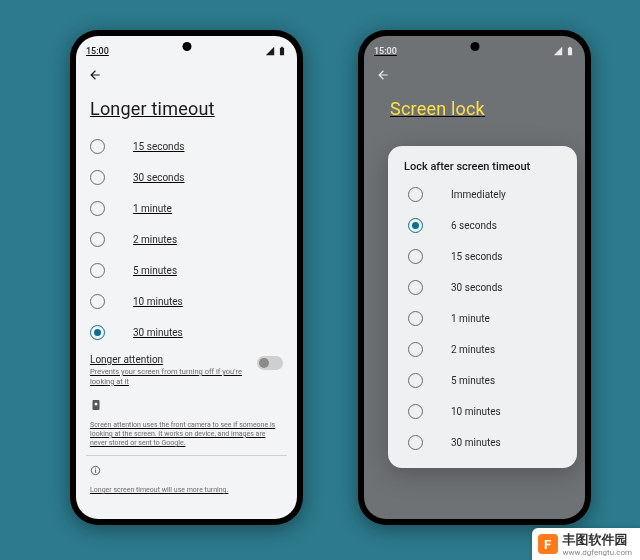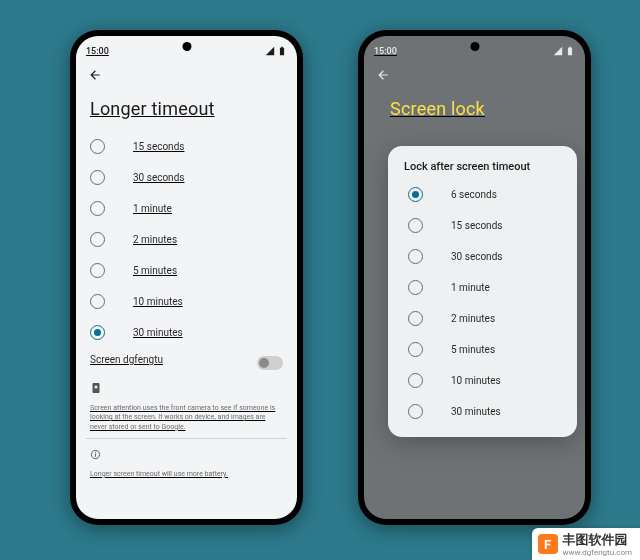--- a/index.html
+++ b/index.html
@@ -159,42 +159,43 @@
       <div class="row">
           <span class="radio sel">
             <span class="dot"></span>
           </span>
           <span class="rlabel">30 minutes</span>
         </div>
     </div>
 
     <div class="switchrow">
       <div>
-        <div class="sec-title">Screen dgfengtu</div>
+        <div class="sec-title">Longer attention</div>
+        <div class="sec-sub">Prevents your screen from turning off if you're looking at it</div>
       </div>
       <div class="switch">
           <div class="knob"></div>
         </div>
     </div>
 
     <div class="iconrow">
       <svg width="12" height="12" viewBox="0 0 24 24">
           <path fill="currentColor" d="M7 2h10a2 2 0 012 2v16a2 2 0 01-2 2H7a2 2 0 01-2-2V4a2 2 0 012-2zm5 5a3 3 0 100 6 3 3 0 000-6z"></path>
         </svg>
     </div>
     <div class="note">Screen attention uses the front camera to see if someone is looking at the screen. It works on device, and images are never stored or sent to Google.</div>
     <div class="divline"></div>
     <div class="iconrow">
       <svg width="11" height="11" viewBox="0 0 24 24">
           <circle cx="12" cy="12" r="9" fill="none" stroke="currentColor" stroke-width="2"></circle>
           <rect x="11" y="10" width="2" height="7" fill="currentColor"></rect>
           <rect x="11" y="6" width="2" height="2" fill="currentColor"></rect>
         </svg>
     </div>
-    <div class="note">Longer screen timeout will use more battery.</div>
+    <div class="note">Longer screen timeout will use more turning.</div>
   </div>
 </div>
 
 <div class="phone right">
   <div class="screen dim">
     <div class="camera"></div>
 
     <div class="statusbar light">
       <span>15:00</span>
       <span class="sig">
@@ -211,20 +212,26 @@
       <svg width="14" height="14" viewBox="0 0 24 24">
           <path fill="currentColor" d="M20 11H7.8l5.6-5.6L12 4l-8 8 8 8 1.4-1.4L7.8 13H20z"></path>
         </svg>
     </div>
 
     <div class="title light">Screen lock</div>
 
     <div class="sheet">
       <div class="sheet-title">Lock after screen timeout</div>
       <div class="list">
+        <div class="row">
+            <span class="radio">
+              <span class="dot"></span>
+            </span>
+            <span class="rlabel">Immediately</span>
+          </div>
         <div class="row">
             <span class="radio sel">
               <span class="dot"></span>
             </span>
             <span class="rlabel">6 seconds</span>
           </div>
         <div class="row">
             <span class="radio">
               <span class="dot"></span>
             </span>

